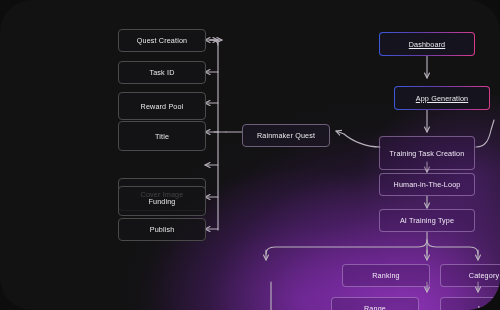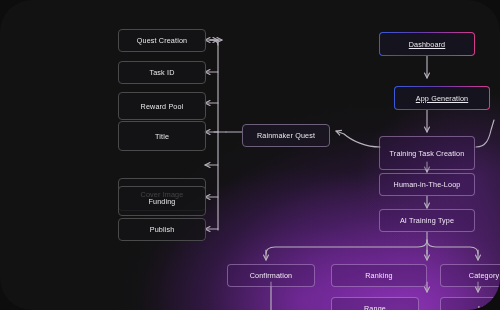--- a/index.html
+++ b/index.html
@@ -183,24 +183,21 @@
   <div class="node lit" style="left:379px; top:136px; width:96px; height:34px;">
     <span>Training Task Creation</span>
   </div>
   <div class="node lit" style="left:379px; top:173px; width:96px; height:23px;">
     <span>Human-in-The-Loop</span>
   </div>
   <div class="node lit" style="left:379px; top:209px; width:96px; height:23px;">
     <span>AI Training Type</span>
   </div>
 
-  <div class="node lit" style="left:227px; top:264px; width:88px; height:23px;">
-    <span>Confirmation</span>
-  </div>
-  <div class="node lit" style="left:331px; top:264px; width:96px; height:23px;">
+  <div class="node lit" style="left:342px; top:264px; width:88px; height:23px;">
     <span>Ranking</span>
   </div>
   <div class="node lit" style="left:440px; top:264px; width:88px; height:23px;">
     <span>Category</span>
   </div>
 
   <div class="node lit" style="left:331px; top:297px; width:88px; height:23px;">
     <span>Range</span>
   </div>
   <div class="node lit" style="left:440px; top:297px; width:88px; height:23px;">

